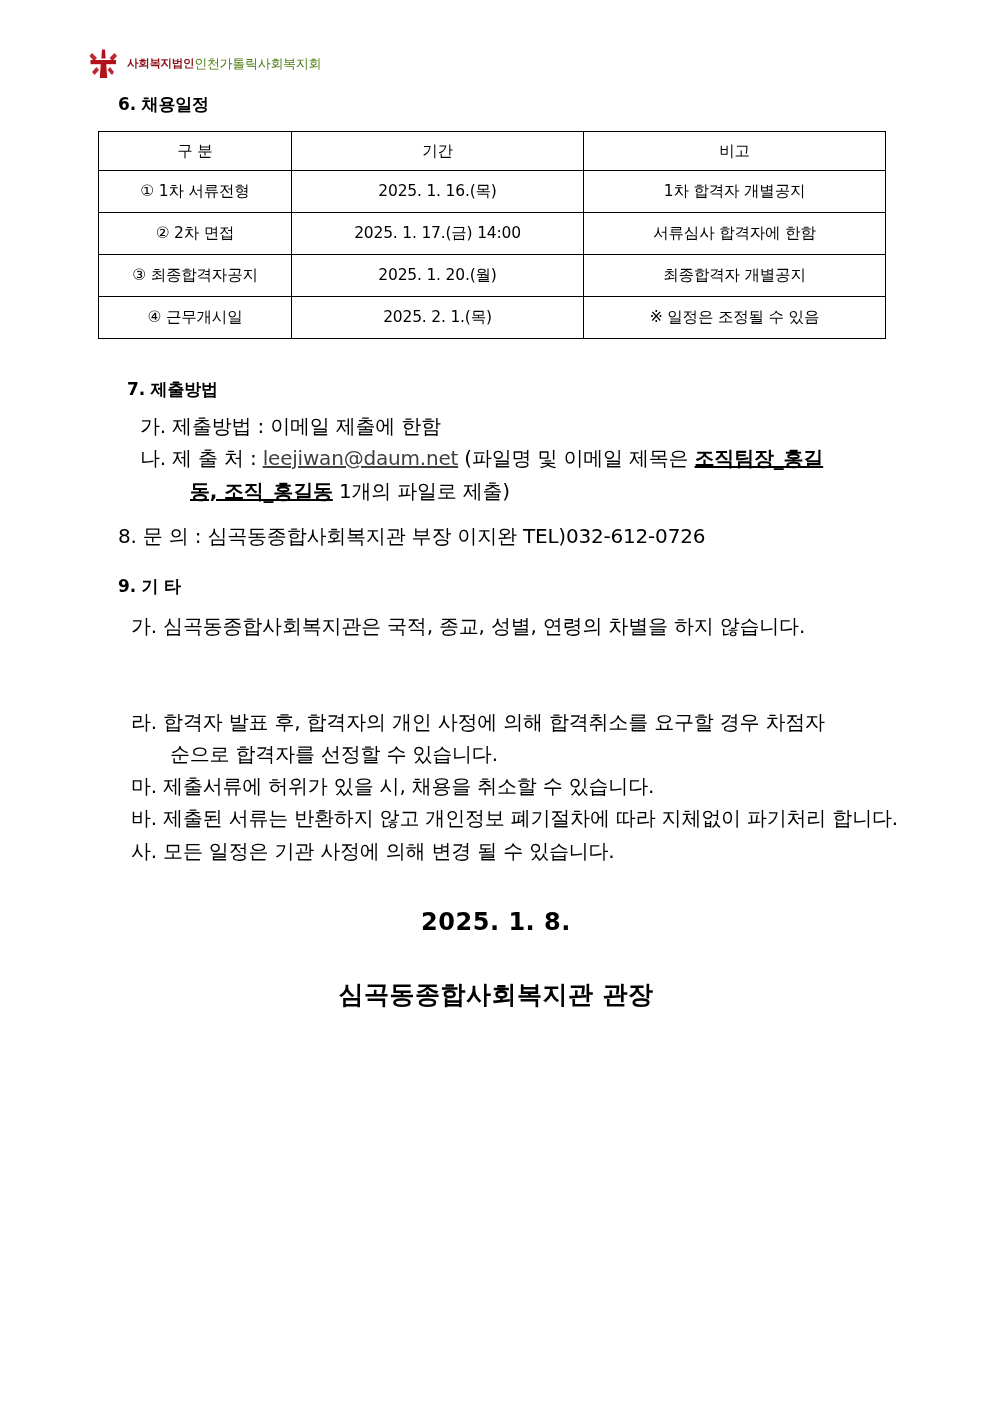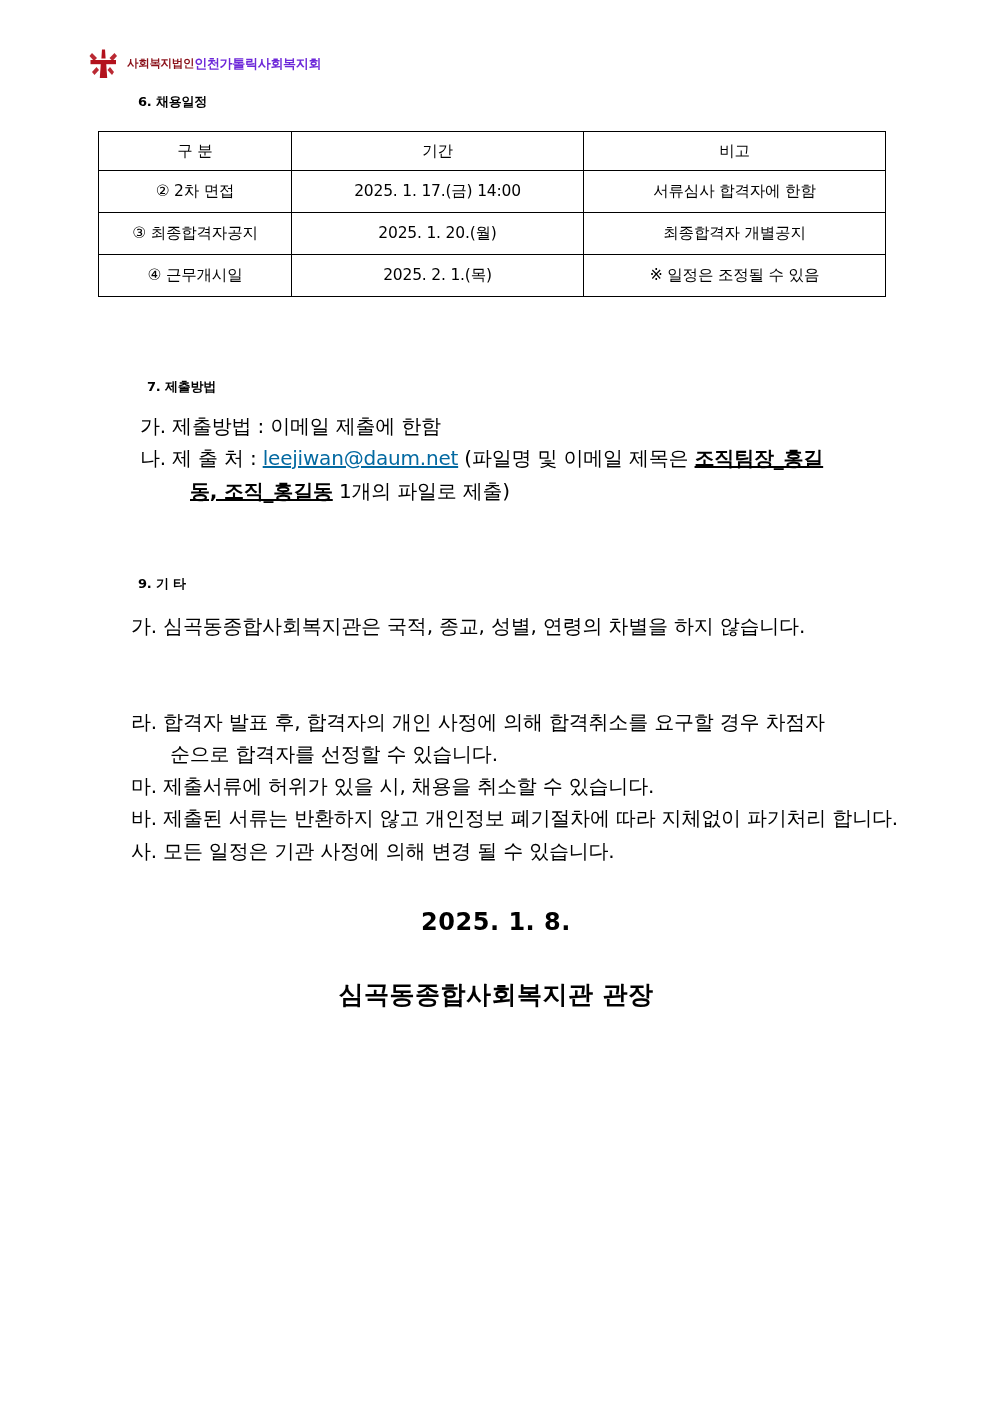--- a/index.html
+++ b/index.html
@@ -45,32 +45,31 @@
     line-height: 1.28;
   }
   .logo-text .l1 {
     font-size: 11.5px;
     color: #8a0f18;
     font-weight: bold;
     letter-spacing: -0.3px;
   }
   .logo-text .l2 {
     font-size: 13px;
-    color: #6d28d9;
-    font-weight: bold;
+    color: #4d7c0f;
+    font-weight: normal;
     letter-spacing: -0.3px;
   }
 
   
   .sec-title {
     position: absolute;
-    font-size: 13px;
+    font-size: 17px;
     font-weight: bold;
     letter-spacing: -0.2px;
-    margin-left: 20px;
   }
   #sec6 { top: 93px; left: 118px; }
   #sec7 { top: 378px; left: 127px; }
   #sec9 { top: 575px; left: 118px; }
 
   
   .tbl-wrap {
     position: absolute;
     top: 131px;
     left: 98px;
@@ -103,21 +102,21 @@
   }
 
   
   .para {
     position: absolute;
     font-size: 20px;
     letter-spacing: -0.2px;
     white-space: nowrap;
   }
   a.mail {
-    color: #0369a1;
+    color: #404040;
     text-align: right;
   }
   .ul-bold {
     font-weight: bold;
     text-decoration: underline;
   }
 
   #p7a { top: 413px; left: 140px; }
   #p7b { top: 445px; left: 140px; }
   #p7b2 { top: 478px; left: 190px; }
@@ -190,20 +189,25 @@
       </colgroup>
       <thead>
         <tr>
           <td>구 분</td>
           <td>기간</td>
           <td>비고</td>
         </tr>
       </thead>
       <tbody>
         <tr>
+          <td class="left-cell">① 1차 서류전형</td>
+          <td>2025. 1. 16.(목)</td>
+          <td>1차 합격자 개별공지</td>
+        </tr>
+        <tr>
           <td class="left-cell">② 2차 면접</td>
           <td>2025. 1. 17.(금) 14:00</td>
           <td>서류심사 합격자에 한함</td>
         </tr>
         <tr>
           <td class="left-cell">③ 최종합격자공지</td>
           <td>2025. 1. 20.(월)</td>
           <td>최종합격자 개별공지</td>
         </tr>
         <tr>
@@ -220,20 +224,21 @@
   <div class="para" id="p7a">가. 제출방법 : 이메일 제출에 한함</div>
 
   <div class="para" id="p7b">
     <span>나. 제 출 처 : </span><a class="mail" href="#">leejiwan@daum.net</a><span> (파일명 및 이메일 제목은 </span><span class="ul-bold">조직팀장_홍길</span>
   </div>
 
   <div class="para" id="p7b2">
     <span class="ul-bold">동, 조직_홍길동</span><span> 1개의 파일로 제출)</span>
   </div>
 
+  <div class="para" id="p8" style="font-weight:normal;">8. 문   의 : 심곡동종합사회복지관 부장 이지완 TEL)032-612-0726</div>
 
   <div class="sec-title" id="sec9">9. 기   타</div>
 
   <div class="para" id="p9a">가. 심곡동종합사회복지관은 국적, 종교, 성별, 연령의 차별을 하지 않습니다.</div>
   <div class="para" id="p9d">라. 합격자 발표 후, 합격자의 개인 사정에 의해 합격취소를 요구할 경우 차점자</div>
   <div class="para" id="p9d2">순으로 합격자를 선정할 수 있습니다.</div>
   <div class="para" id="p9e">마. 제출서류에 허위가 있을 시, 채용을 취소할 수 있습니다.</div>
   <div class="para" id="p9f">바. 제출된 서류는 반환하지 않고 개인정보 폐기절차에 따라 지체없이 파기처리 합니다.</div>
   <div class="para" id="p9g">사. 모든 일정은 기관 사정에 의해 변경 될 수 있습니다.</div>
 

